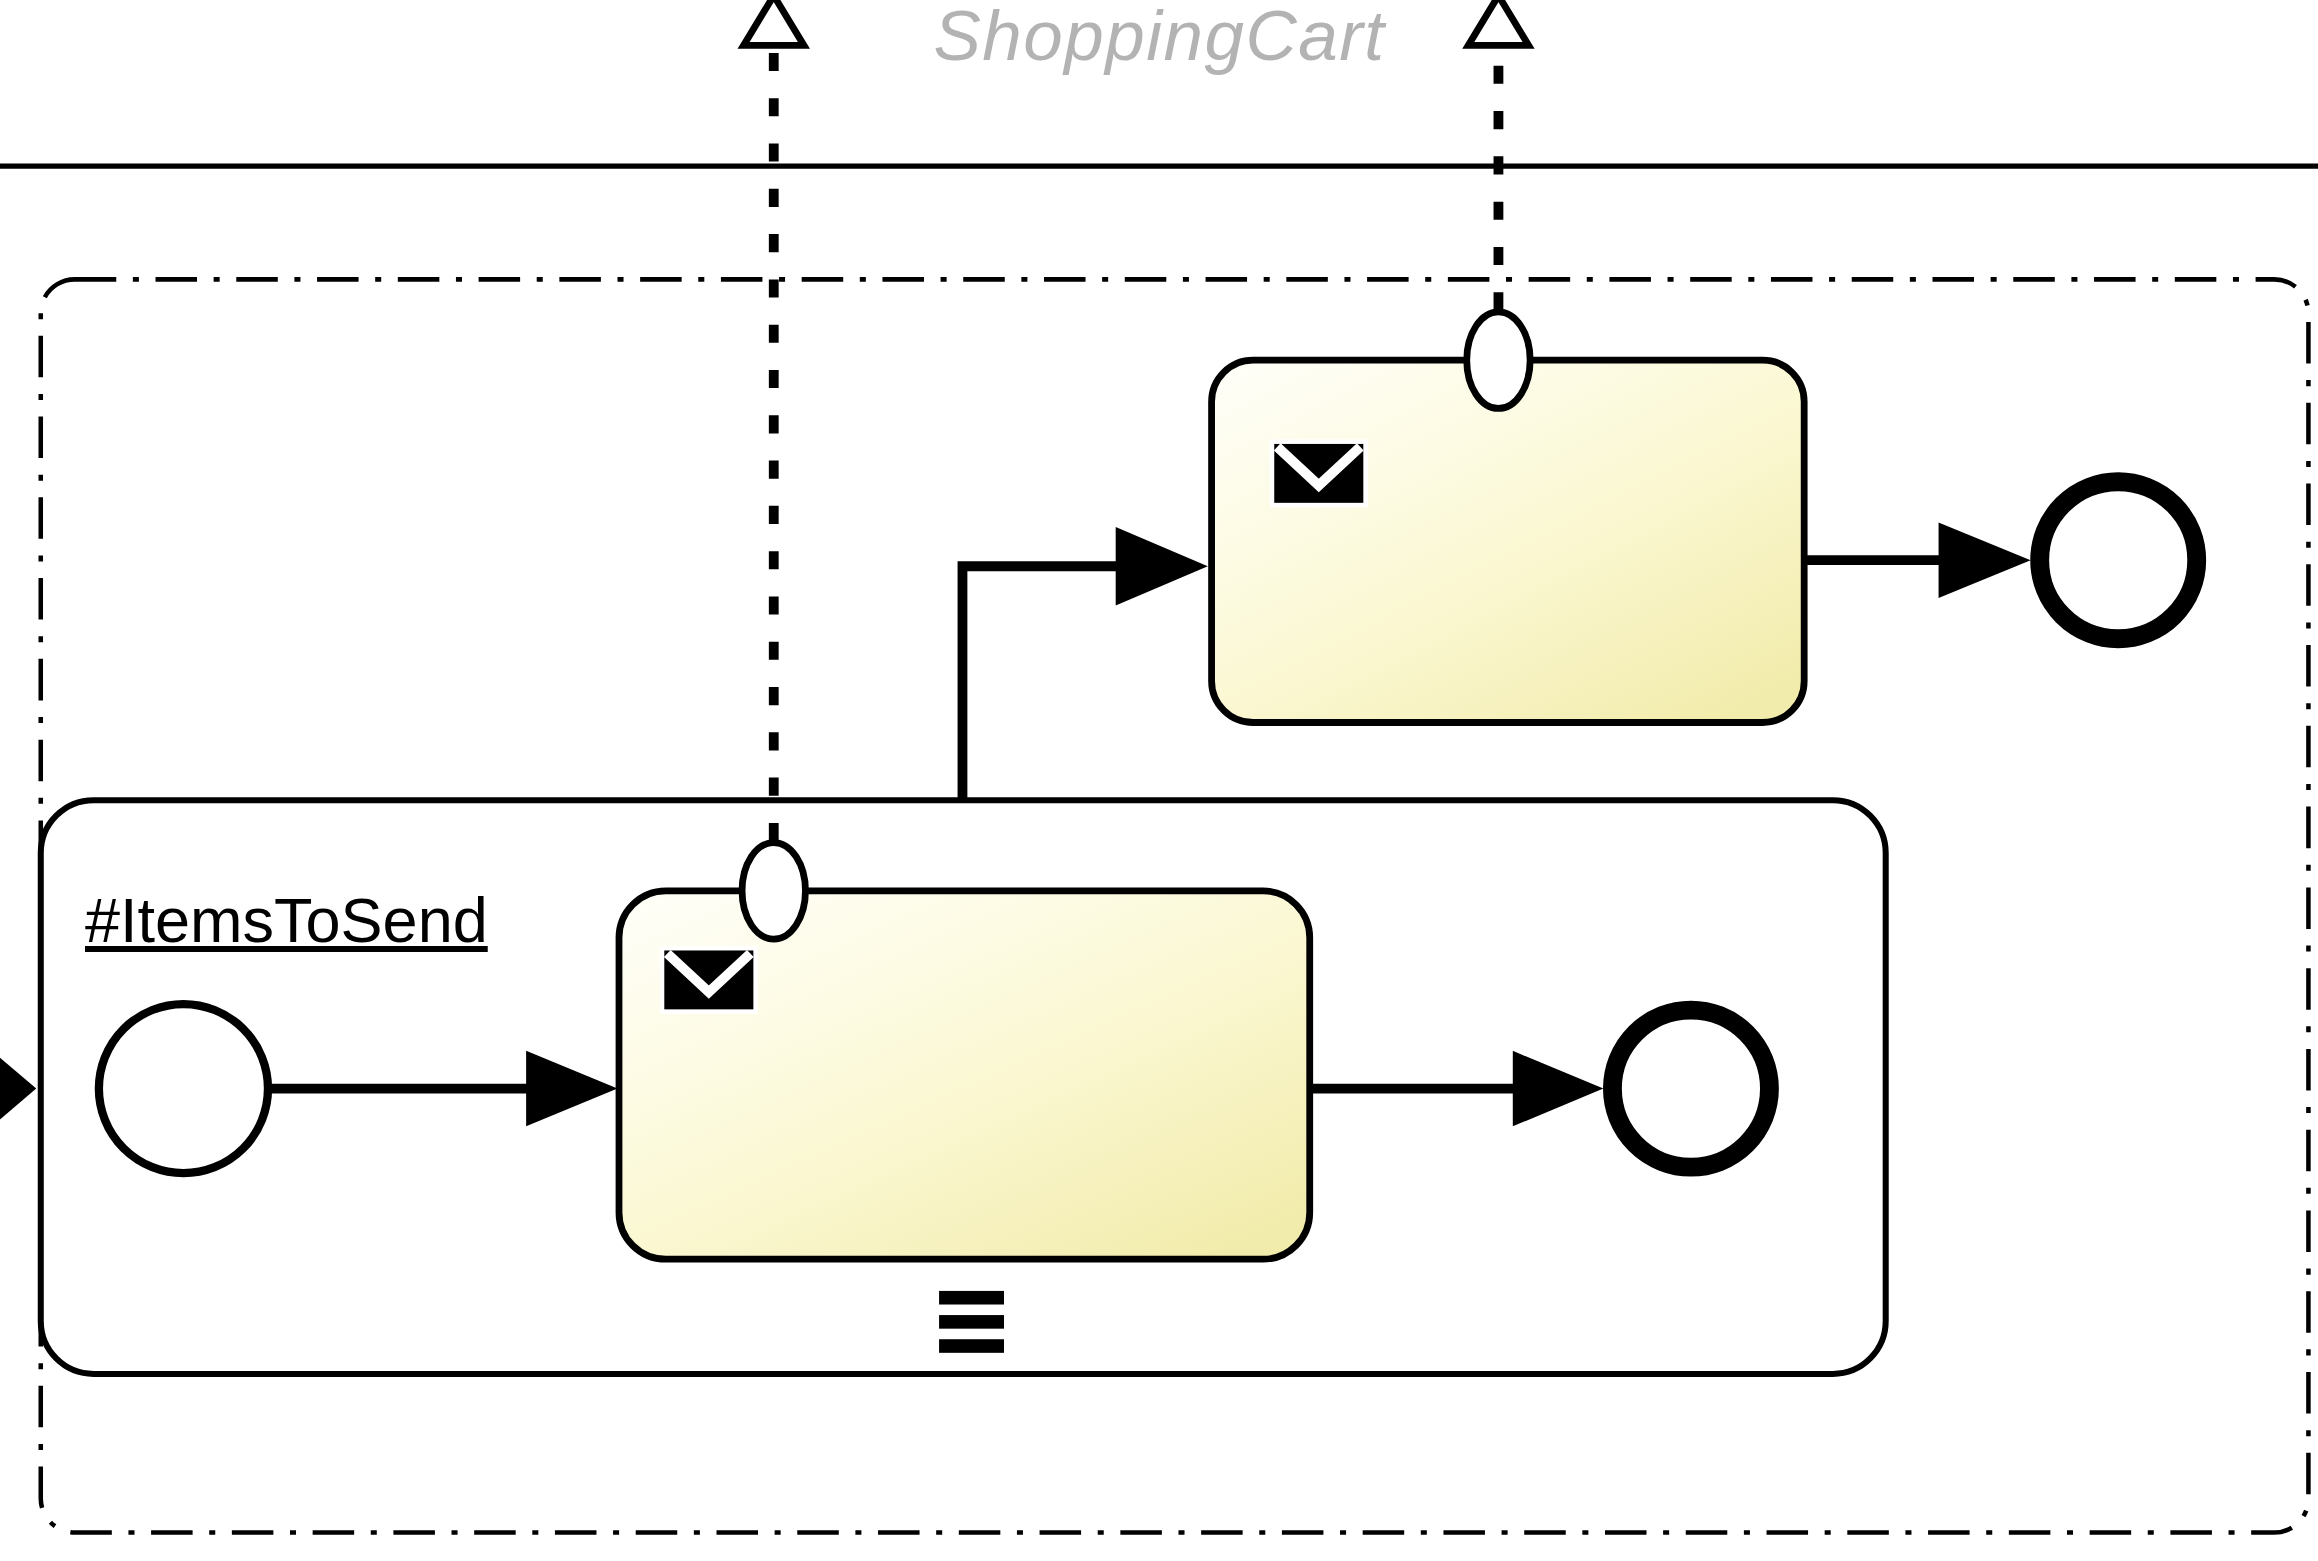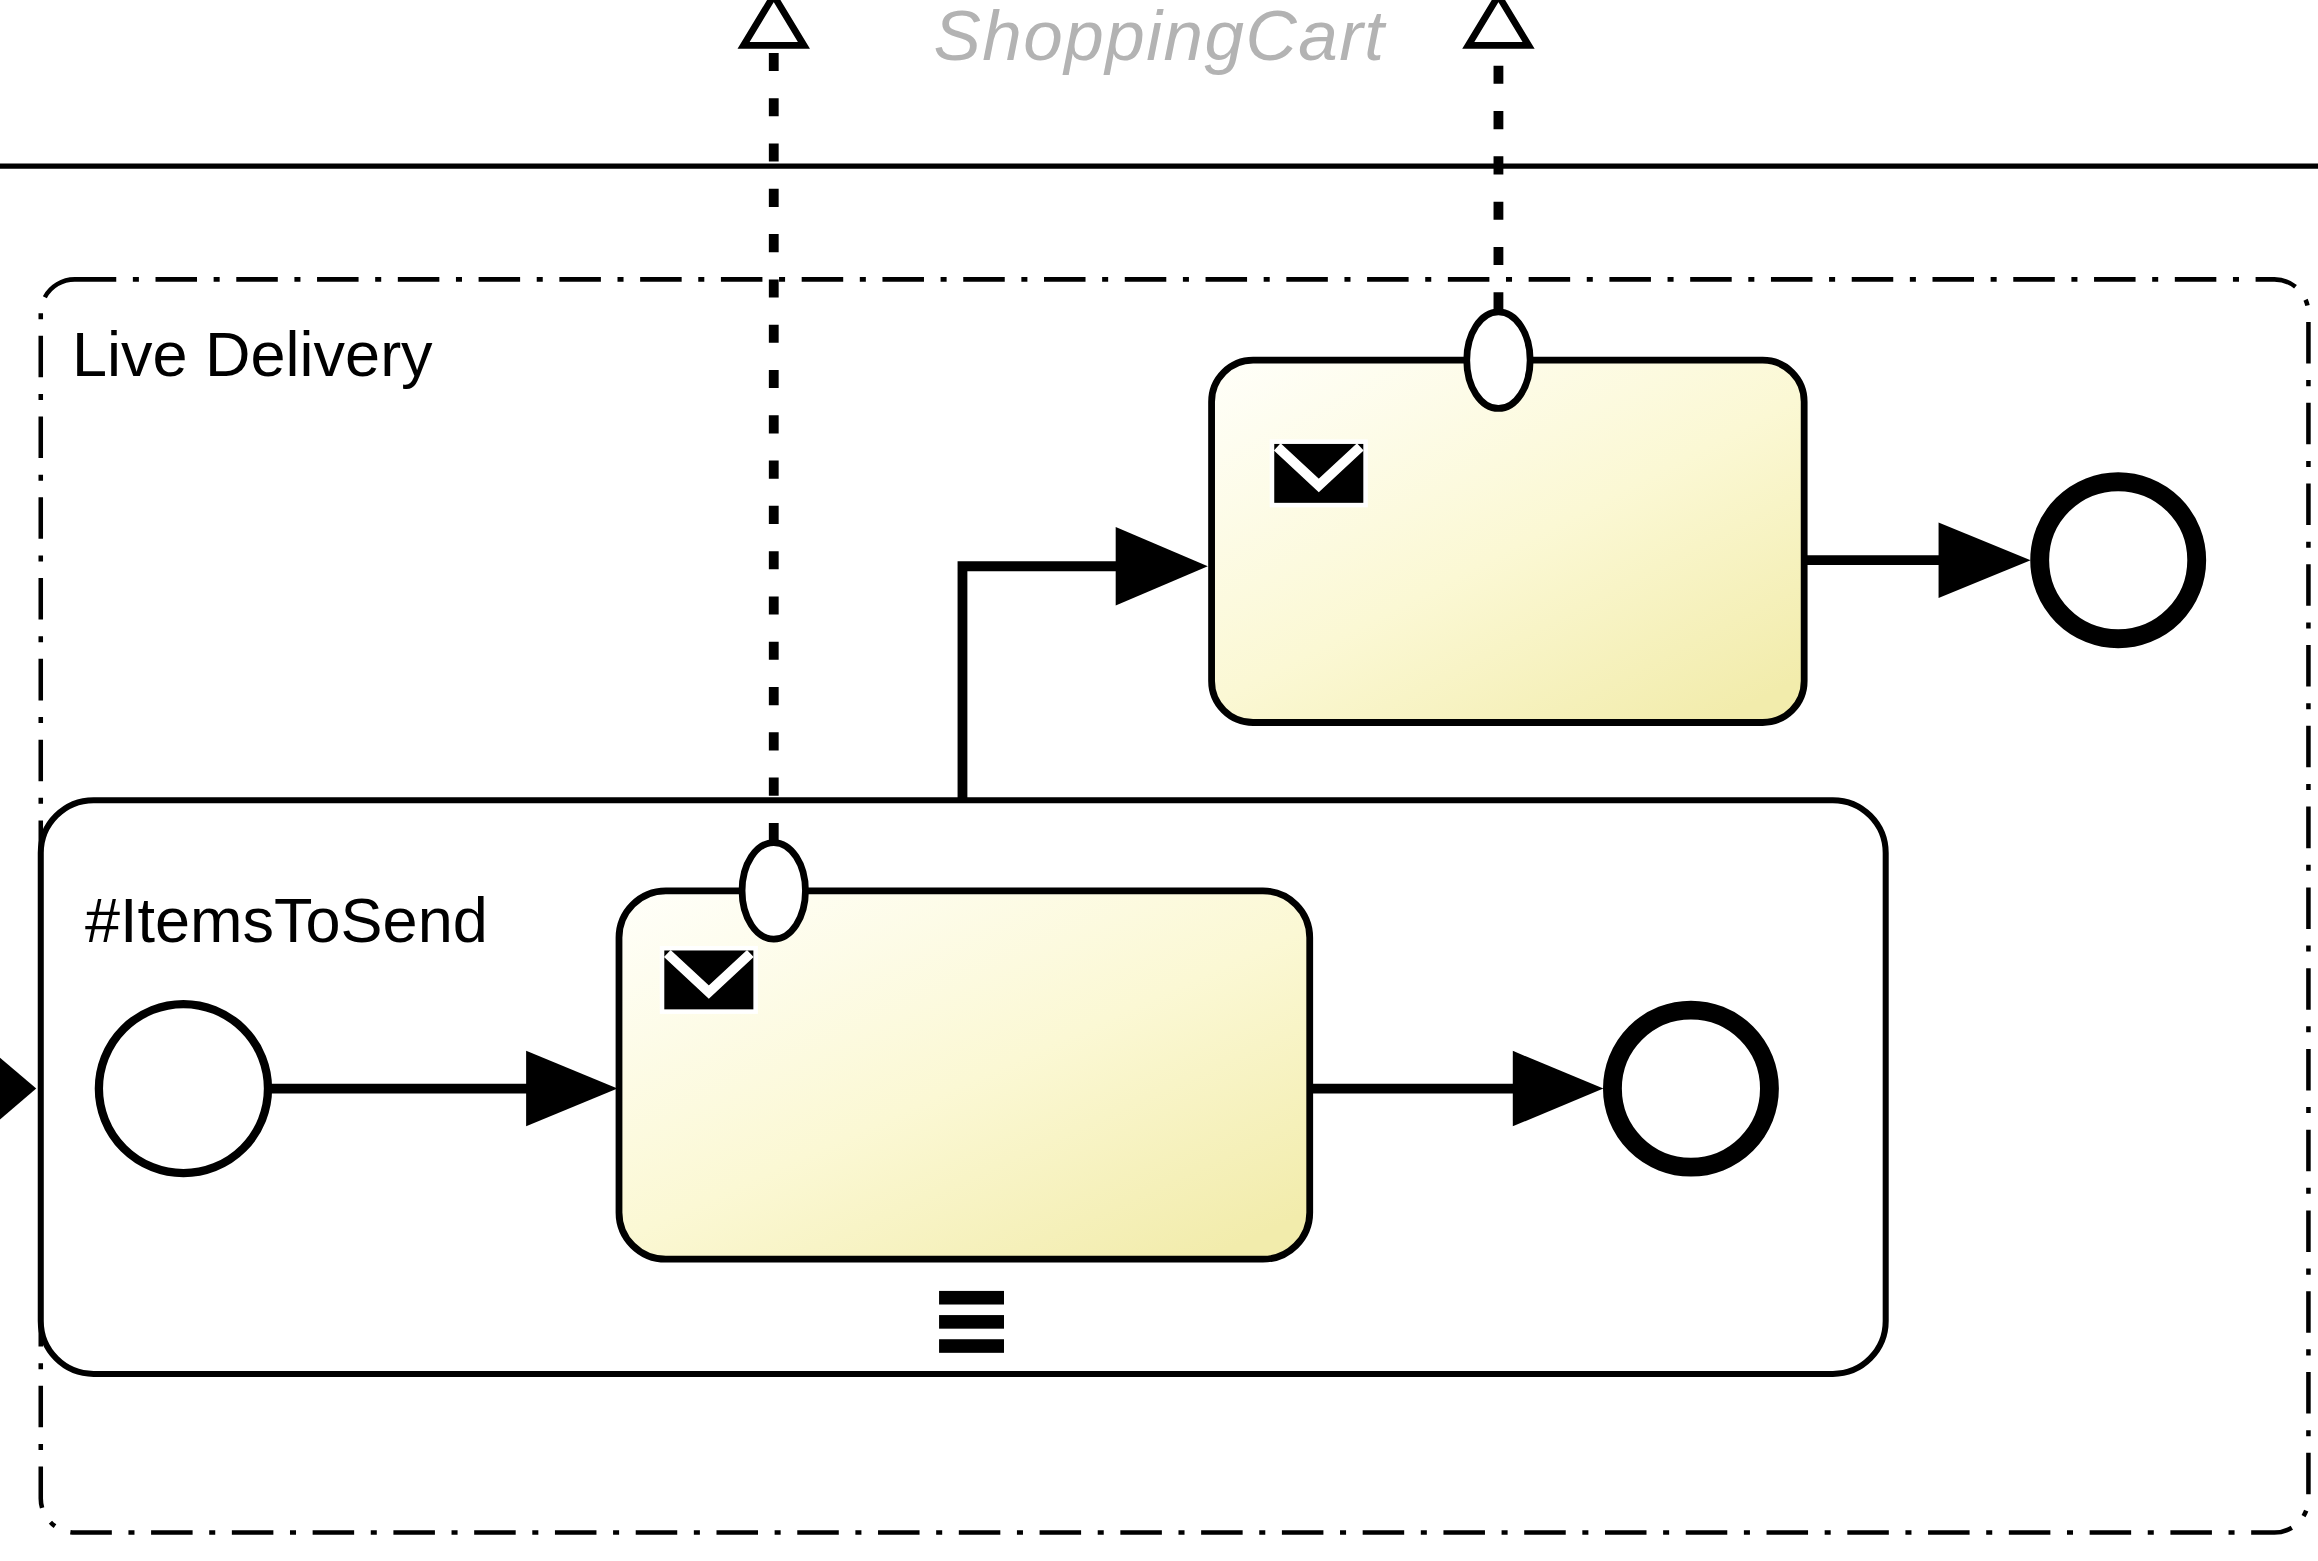--- a/index.html
+++ b/index.html
@@ -32,20 +32,21 @@
     font-style: italic;
     letter-spacing: 1.5px;
   }
   .group-label {
     left: 72px; top: 323px;
     font-size: 63px;
   }
   .subprocess-label {
     left: 85px; top: 889px;
     font-size: 63px;
+    text-decoration: underline;
   }
   .task-label {
     text-align: center;
     font-size: 65px;
   }
   .deliver-label { left: 619px; top: 1036px; width: 691px; }
   .invoice-label { left: 1211px; top: 528px; width: 592px; }
 </style>
 </head>
 <body>
@@ -113,20 +114,19 @@
 
     <g>
       <rect x="1244" y="1710" width="86" height="18" fill="#000"></rect>
       <rect x="1244" y="1742" width="86" height="18" fill="#000"></rect>
       <rect x="1244" y="1774" width="86" height="18" fill="#000"></rect>
     </g>
   </svg>
 
   <div class="label pool-label" style="color: rgb(179, 179, 179);">ShoppingCart</div>
 
-  <div class="label group-label">Live Delivery</div>
 
   <div class="label subprocess-label">#ItemsToSend</div>
 
 
 
 </div>
 
 
 </body></html>

